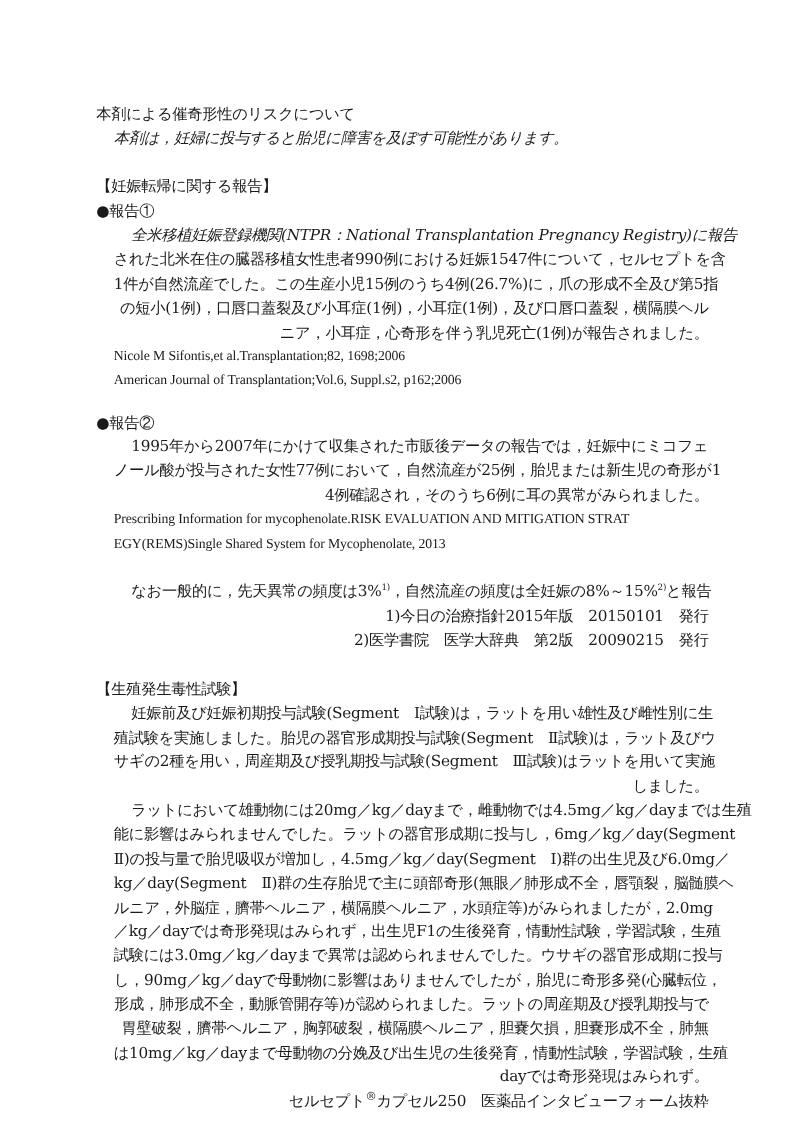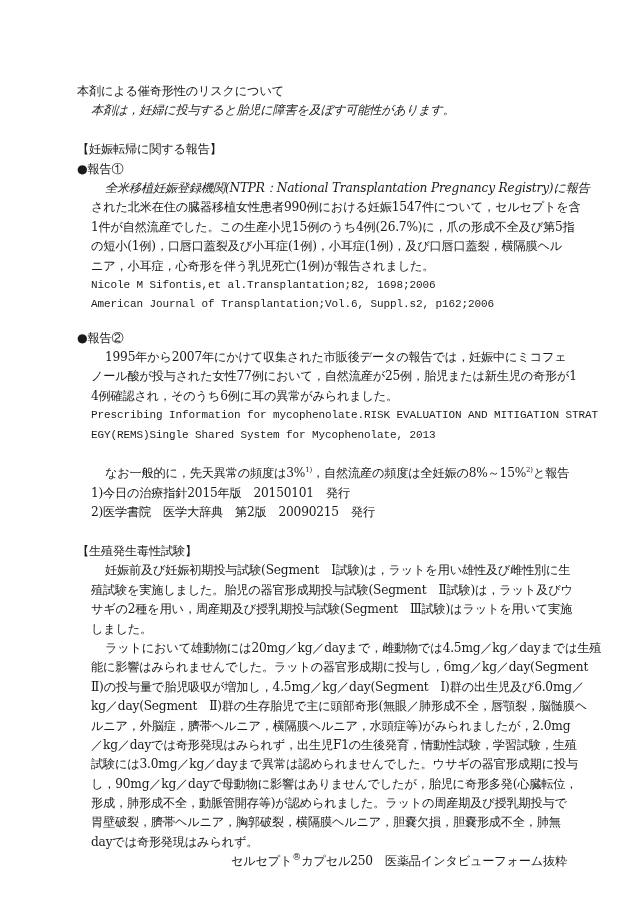--- a/index.html
+++ b/index.html
@@ -22,23 +22,23 @@
       width: 490px;
     }
     .line {
       font-size: 12.2px;
       line-height: 19.4px;
       height: 19.4px;
       white-space: nowrap;
       letter-spacing: -0.2px;
     }
     .indent { padding-left: 14px; font-style: italic; }
-    .hang { padding-left: 14px; }
+    .hang { padding-left: 14px; text-align: right; }
     .ref {
-      font-family: Liberation Mono, monospace;
+      font-family: Liberation Serif, serif;
       font-size: 11px;
       padding-left: 14px;
       letter-spacing: -0.1px;
     }
     .blank { height: 19.4px; }
     .half-blank { height: 14px; }
     .sup { font-size: 7px; vertical-align: super; line-height: 0; }
     .footer {
       text-align: right;
       padding-right: 0px;
@@ -90,19 +90,20 @@
   <div class="line" style="padding-left:28px">ラットにおいて雄動物には20mg／kg／dayまで，雌動物では4.5mg／kg／dayまでは生殖</div>
   <div class="line hang">能に影響はみられませんでした。ラットの器官形成期に投与し，6mg／kg／day(Segment</div>
   <div class="line hang">Ⅱ)の投与量で胎児吸収が増加し，4.5mg／kg／day(Segment　Ⅰ)群の出生児及び6.0mg／</div>
   <div class="line hang">kg／day(Segment　Ⅱ)群の生存胎児で主に頭部奇形(無眼／肺形成不全，唇顎裂，脳髄膜ヘ</div>
   <div class="line hang">ルニア，外脳症，臍帯ヘルニア，横隔膜ヘルニア，水頭症等)がみられましたが，2.0mg</div>
   <div class="line hang">／kg／dayでは奇形発現はみられず，出生児F1の生後発育，情動性試験，学習試験，生殖</div>
   <div class="line hang">試験には3.0mg／kg／dayまで異常は認められませんでした。ウサギの器官形成期に投与</div>
   <div class="line hang">し，90mg／kg／dayで母動物に影響はありませんでしたが，胎児に奇形多発(心臓転位，</div>
   <div class="line hang">形成，肺形成不全，動脈管開存等)が認められました。ラットの周産期及び授乳期投与で</div>
   <div class="line hang">胃壁破裂，臍帯ヘルニア，胸郭破裂，横隔膜ヘルニア，胆嚢欠損，胆嚢形成不全，肺無</div>
+  <div class="line hang">は10mg／kg／dayまで母動物の分娩及び出生児の生後発育，情動性試験，学習試験，生殖</div>
   <div class="line hang">dayでは奇形発現はみられず。</div>
 
   <div class="line footer">
     <span>セルセプト</span><span class="reg">®</span><span>カプセル250　医薬品インタビューフォーム抜粋</span>
   </div>
 
 </div>
 
 </body></html>

